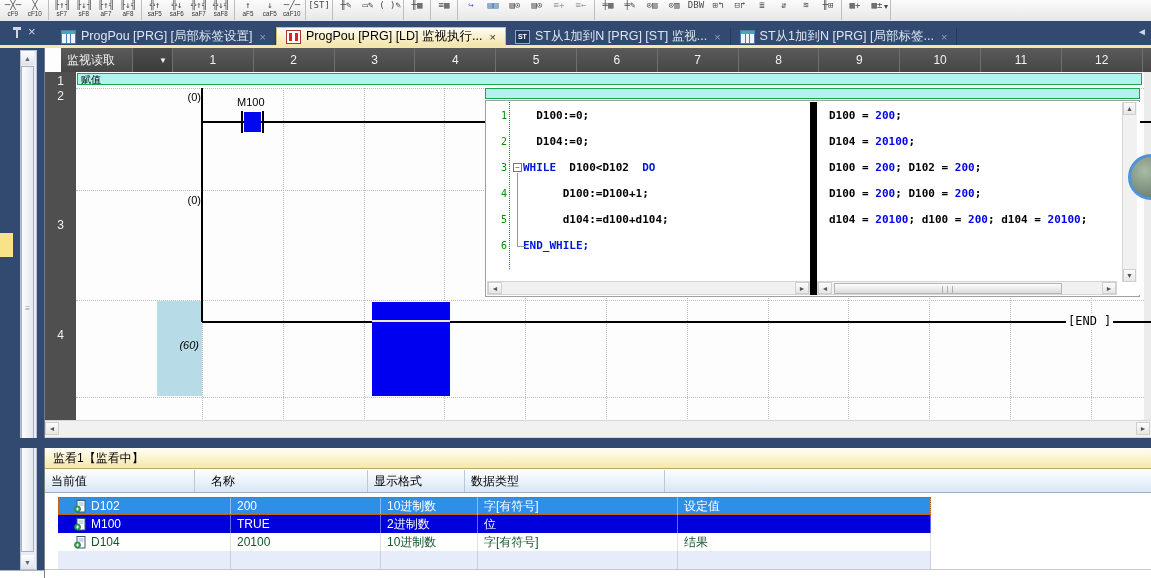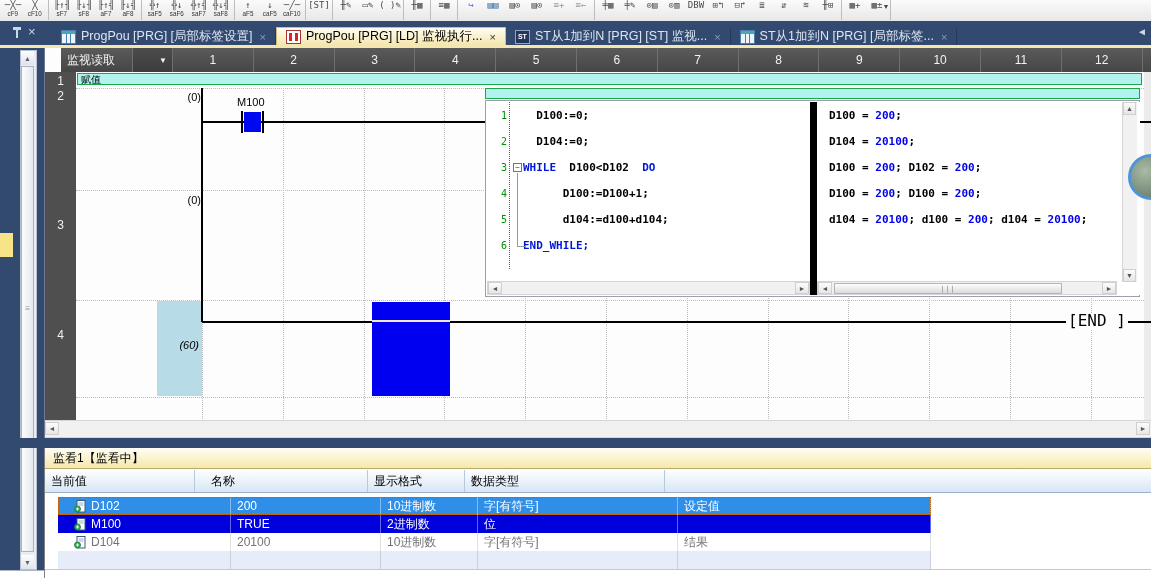--- a/index.html
+++ b/index.html
@@ -63,21 +63,21 @@
   .hgrid{position:absolute;left:0;width:1068px;height:0;border-top:1px dotted #bcbcbc;}
   .step-label{position:absolute;width:60px;text-align:right;font-size:11px;color:#000;}
   .rail{position:absolute;background:#000;}
   .wire{position:absolute;background:#000;height:2px;}
   .contact-bar{position:absolute;background:#000;width:2px;height:22px;}
   .contact-fill{position:absolute;background:#0008f0;}
   .dev-label{position:absolute;font-size:11px;color:#000;}
   .lightblue-cell{position:absolute;background:#b7dbe7;}
   .st-block{position:absolute;background:#0000f0;}
   .energized{position:absolute;background:#f5e9b2;height:2px;}
-  .end-instr{position:absolute;background:#fdfdfd;font-family:"DejaVu Sans Mono",monospace;font-size:16px;color:#000;
+  .end-instr{position:absolute;background:#fdfdfd;font-family:"DejaVu Sans Mono",monospace;font-size:12px;color:#000;
              padding:0 2px;line-height:16px;}
   .lbottom{position:absolute;left:0;top:373px;width:1107px;height:17px;background:#f1f1f1;}
   .hscroll{position:absolute;background:#f1f1f1;border:1px solid #d5d5d5;box-sizing:border-box;}
   .sbtn{position:absolute;font-size:7px;color:#555;width:14px;height:13px;display:flex;align-items:center;justify-content:center;
         background:linear-gradient(#fcfcfc,#e6e6e6);border:1px solid #cfcfcf;box-sizing:border-box;}
   .ladder-hscroll{left:0;top:372px;width:1107px;height:18px;border-left:none;}
   
   .st-popup{position:absolute;left:485px;top:88px;width:655px;height:209px;z-index:10;}
   .stmt-strip{position:absolute;left:0;top:0;width:655px;height:11px;background:#b2f3ef;border:1px solid #18a848;box-sizing:border-box;}
   .popup-body{position:absolute;left:0;top:12px;width:655px;height:197px;background:#fff;border:1px solid #9aa0a8;box-sizing:border-box;}
@@ -107,21 +107,21 @@
           border:3px solid #4f94d8;background:radial-gradient(circle at 35% 35%,#a8bba4,#5c6e60);z-index:60;box-sizing:border-box;}
   
   .navy-sep{position:absolute;left:0;top:438px;width:1151px;height:10px;background:#324a70;}
   .watch{position:absolute;left:44px;top:448px;width:1107px;height:130px;background:#fff;border-left:1px solid #808080;}
   .watch-title{position:absolute;left:0;top:0;width:1107px;height:21px;background:linear-gradient(#fffef5,#f6e7ab);
                border-bottom:1px solid #b9ab6e;font-size:12px;color:#000;display:flex;align-items:center;padding-left:8px;box-sizing:border-box;}
   .watch-header{position:absolute;left:0;top:22px;width:1107px;height:23px;background:linear-gradient(#fdfeff,#d8e6f6);
                 border-bottom:1px solid #9ab0c8;display:flex;box-sizing:border-box;}
   .whc{box-sizing:border-box;font-size:12px;color:#000;display:flex;align-items:center;padding-left:6px;border-right:1px solid #b8c8dc;}
   .watch-rows{position:absolute;left:13px;top:49px;}
-  .wrow{display:flex;width:873px;height:18px;font-size:12px;color:#737373;}
+  .wrow{display:flex;width:873px;height:18px;font-size:12px;color:#14532d;}
   .wrow .wc{box-sizing:border-box;display:flex;align-items:center;padding-left:6px;border-right:1px solid rgba(0,0,0,0.12);overflow:hidden;white-space:nowrap;}
   .wrow.sel{background:#2f8fe8;color:#fff;outline:1px dotted #c06000;outline-offset:-1px;}
   .wrow.act{background:#0000dd;color:#fff;}
   .wrow.sel .wc,.wrow.act .wc{border-right:1px solid rgba(255,255,255,0.4);}
   .wrow.emptyrow{background:#e6ecf9;}
   .wc-name{width:173px;padding-left:16px !important;}
   .wc-val{width:150px;}
   .wc-fmt{width:97px;}
   .wc-type{width:200px;}
   .wc-com{width:253px;}

